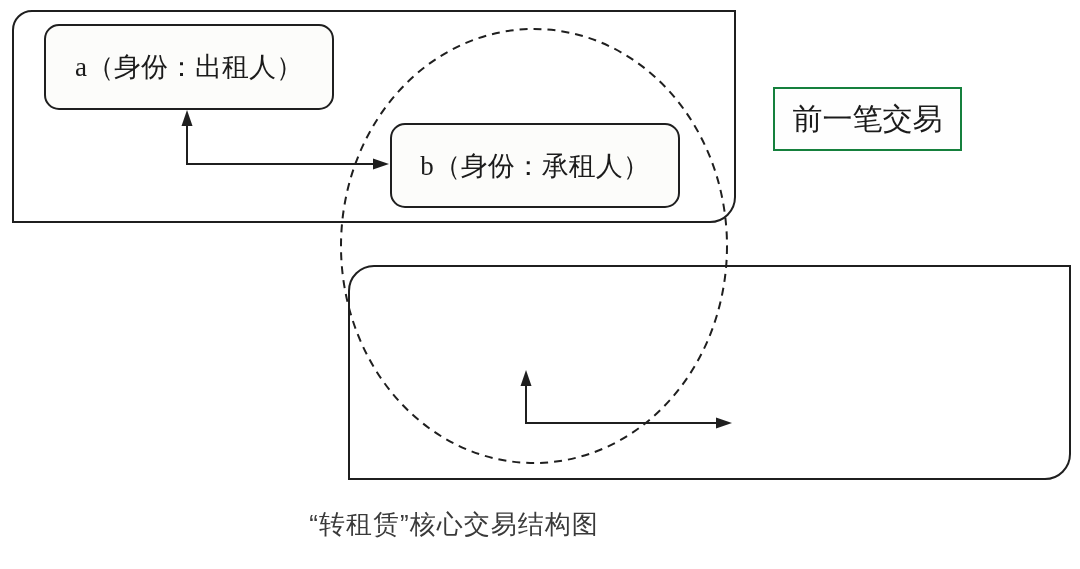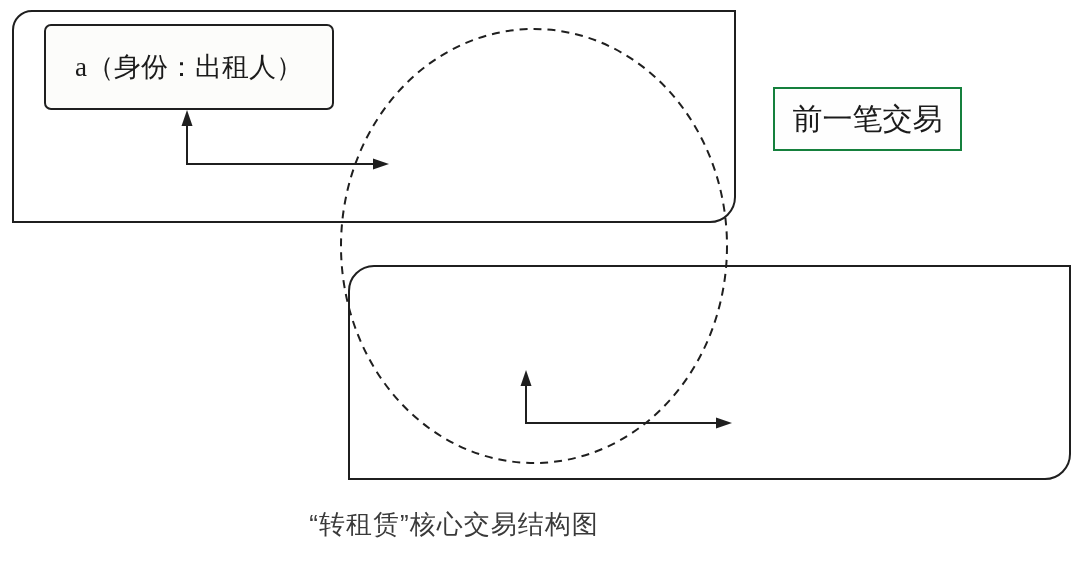--- a/index.html
+++ b/index.html
@@ -6,21 +6,21 @@
   .stage{
     position:relative;width:1080px;height:569px;background:#ffffff;overflow:hidden;
     font-family:"Liberation Serif","DejaVu Serif",serif;
   }
   .group-frame{
     position:absolute;border:2.5px solid #1f1f1f;background:transparent;box-sizing:border-box;
   }
   #frame-previous{left:12px;top:10px;width:724px;height:213px;border-radius:20px 0 26px 0;}
   #frame-next{left:348px;top:265px;width:723px;height:215px;border-radius:26px 0 26px 0;}
   .node{
-    position:absolute;border:2.5px solid #1f1f1f;border-radius:7px;background:#fcfcfa;
+    position:absolute;border:2.5px solid #1f1f1f;border-radius:15px;background:#fcfcfa;
     box-sizing:border-box;display:flex;align-items:center;justify-content:center;
     font-size:27px;color:#1b1b1b;white-space:nowrap;
   }
   #node-a{left:44px;top:24px;width:290px;height:86px;}
   #node-b-prev{left:390px;top:123px;width:290px;height:85px;}
   #node-b-next{left:388px;top:285px;width:289px;height:84px;}
   #node-c{left:733px;top:378px;width:292px;height:87px;}
   .tag{
     position:absolute;border:2px solid #15803d;background:#fefefe;box-sizing:border-box;
     display:flex;align-items:center;justify-content:center;
@@ -39,20 +39,23 @@
 <body>
 
 <div class="stage">
 
   <div class="group-frame" id="frame-previous"></div>
   <div class="group-frame" id="frame-next"></div>
 
   <div class="node" id="node-a">
     <span>a（身份：出租人）</span>
   </div>
+  <div class="node" id="node-b-prev">
+    <span>b（身份：承租人）</span>
+  </div>
 
   <div class="tag" id="tag-previous">
     <span>前一笔交易</span>
   </div>
 
   <svg class="overlay" width="1080" height="569" viewBox="0 0 1080 569">
 
     <ellipse cx="534" cy="246" rx="193" ry="217" fill="none" stroke-width="2" stroke-dasharray="8 6" stroke="#1f1f1f"></ellipse>
 
     <path d="M187 122 L187 164 L376 164" fill="none" stroke-width="2" stroke="#1f1f1f"></path>

